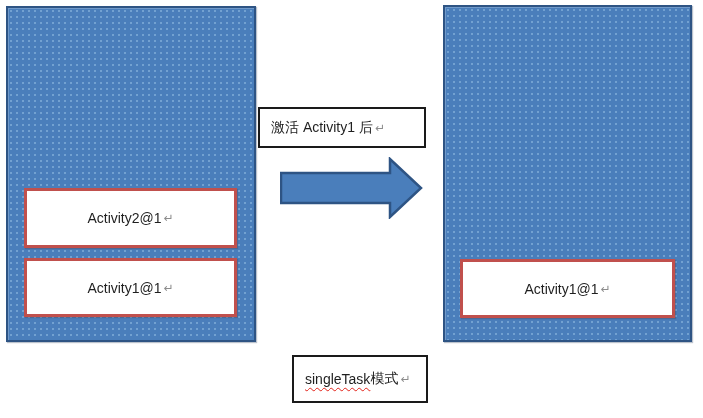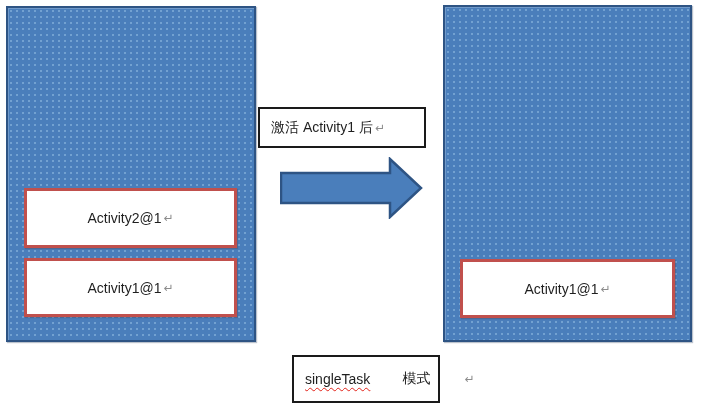--- a/index.html
+++ b/index.html
@@ -45,21 +45,21 @@
   .label-box{
     position:absolute;
     background:#fff;
     border:2px solid var(--label-border);
     display:flex;align-items:center;
     padding-left:11px;
     font-size:14px;color:var(--text-color);
     white-space:nowrap;
   }
   .transition-label{left:258px;top:107px;width:168px;height:41px;}
-  .caption-label{left:292px;top:355px;width:148px;height:48px;gap:32px;}
+  .caption-label{left:292px;top:355px;width:136px;height:48px;}
   .return-mark{
     color:var(--mark-color);
     font-size:12px;
     margin-left:2px;
   }
   .block-arrow{
     position:absolute;
     left:280px;top:157px;width:143px;height:62px;
   }
   .misspelled{

